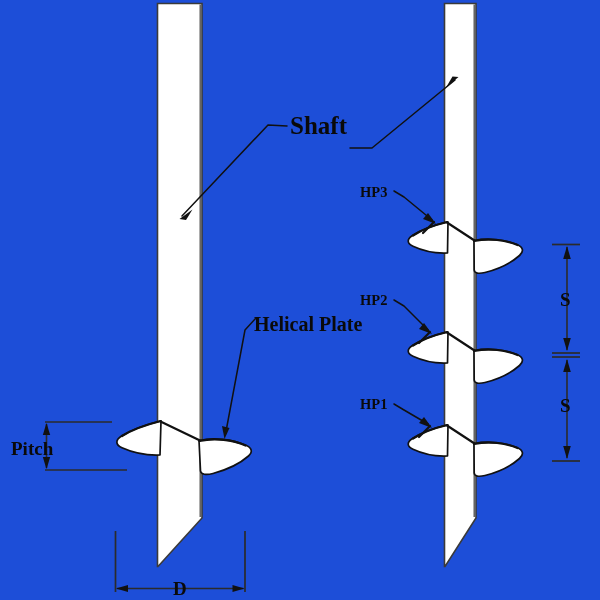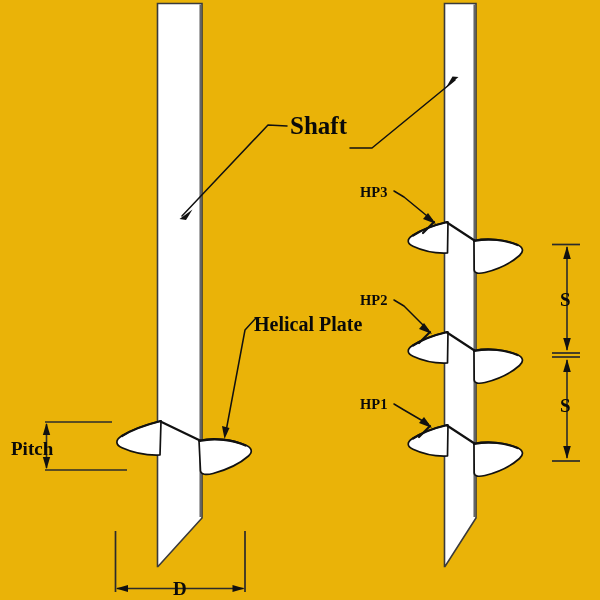--- a/index.html
+++ b/index.html
@@ -10,21 +10,21 @@
   body {
     width: 600px;
     height: 600px;
     font-family: "Liberation Serif", serif;
     overflow: hidden;
   }
   #diagram-root {
     position: relative;
     width: 600px;
     height: 600px;
-    background: #eab308;
+    background: #1d4ed8;
   }
   svg#figure {
     position: absolute;
     top: 0;
     left: 0;
     width: 600px;
     height: 600px;
     display: block;
   }
   .shaft-face {

